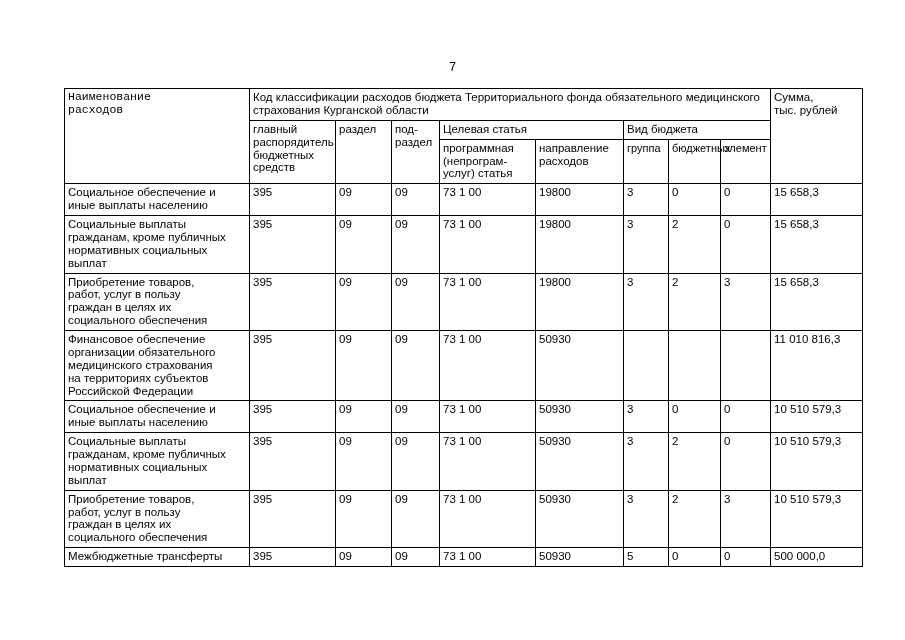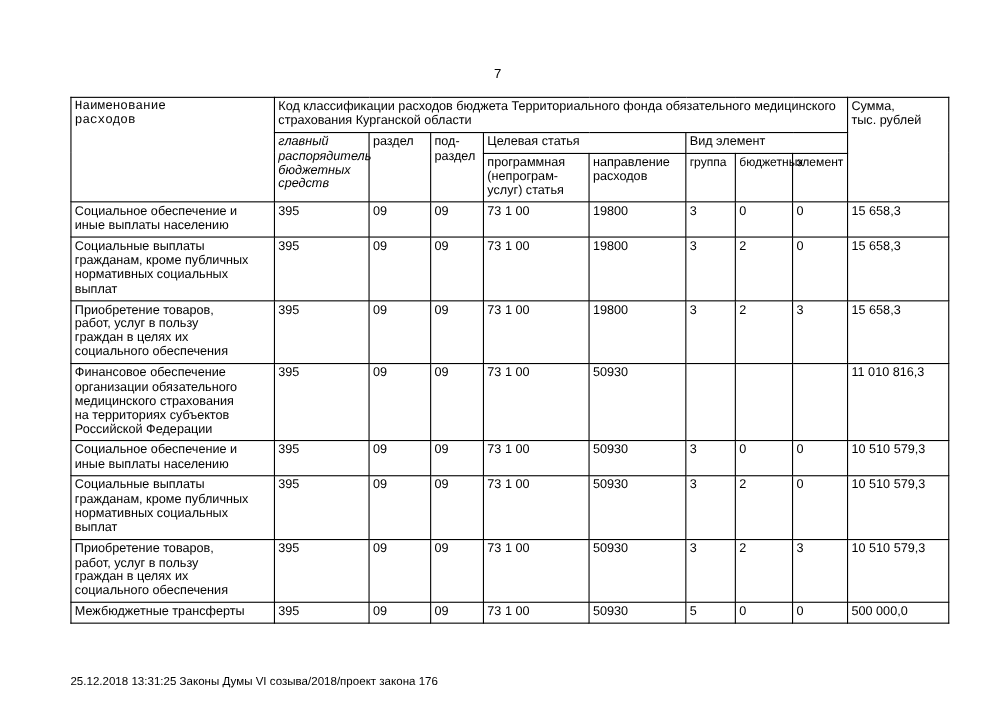--- a/index.html
+++ b/index.html
@@ -100,29 +100,29 @@
       </colgroup>
       <thead>
         <tr>
           <th class="hdr-name" rowspan="3" style="white-space: pre-line;">Наименование
 расходов</th>
           <th class="hdr-top" colspan="8">Код классификации расходов бюджета Территориального фонда обязательного медицинского страхования Курганской области</th>
           <th class="hdr-sum" rowspan="3" style="white-space: pre-line;">Сумма,
 тыс. рублей</th>
         </tr>
         <tr>
-          <th class="sub-hdr" rowspan="2" style="white-space: pre-line; font-style: italic;">главный
+          <th class="sub-hdr" rowspan="2" style="white-space: pre-line;">главный
 распорядитель
 бюджетных
 средств</th>
           <th class="sub-hdr" rowspan="2">раздел</th>
           <th class="sub-hdr" rowspan="2" style="white-space: pre-line;">под-
 раздел</th>
           <th class="sub-hdr" colspan="2">Целевая статья</th>
-          <th class="sub-hdr" colspan="3">Вид элемент</th>
+          <th class="sub-hdr" colspan="3">Вид бюджета</th>
         </tr>
         <tr>
           <th class="sub-hdr" style="white-space: pre-line;">программная
 (непрограм-
 услуг) статья</th>
           <th class="sub-hdr" style="white-space: pre-line; margin-left: 32px;">направление
 расходов</th>
           <th class="sub-hdr tiny">группа</th>
           <th class="sub-hdr tiny">бюджетных</th>
           <th class="sub-hdr tiny">элемент</th>
@@ -240,15 +240,14 @@
           <td>50930</td>
           <td>5</td>
           <td>0</td>
           <td>0</td>
           <td>500 000,0</td>
         </tr>
       </tbody>
     </table>
   </div>
 
-  <div class="footer">25.12.2018 13:31:25 Законы Думы VI созыва/2018/проект закона 176</div>
 
 </div>
 
 </body></html>

